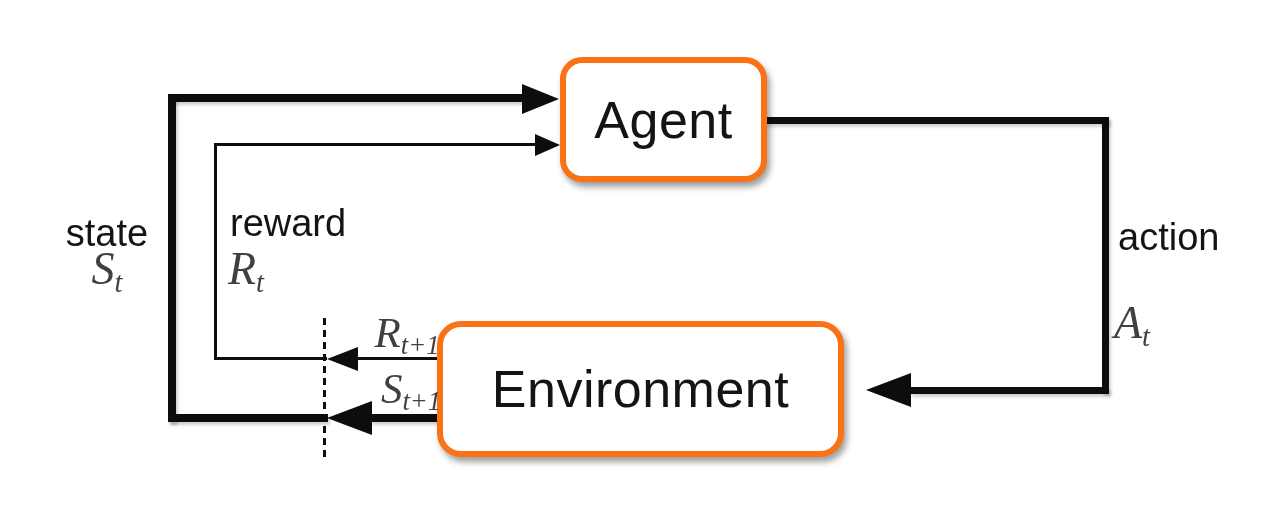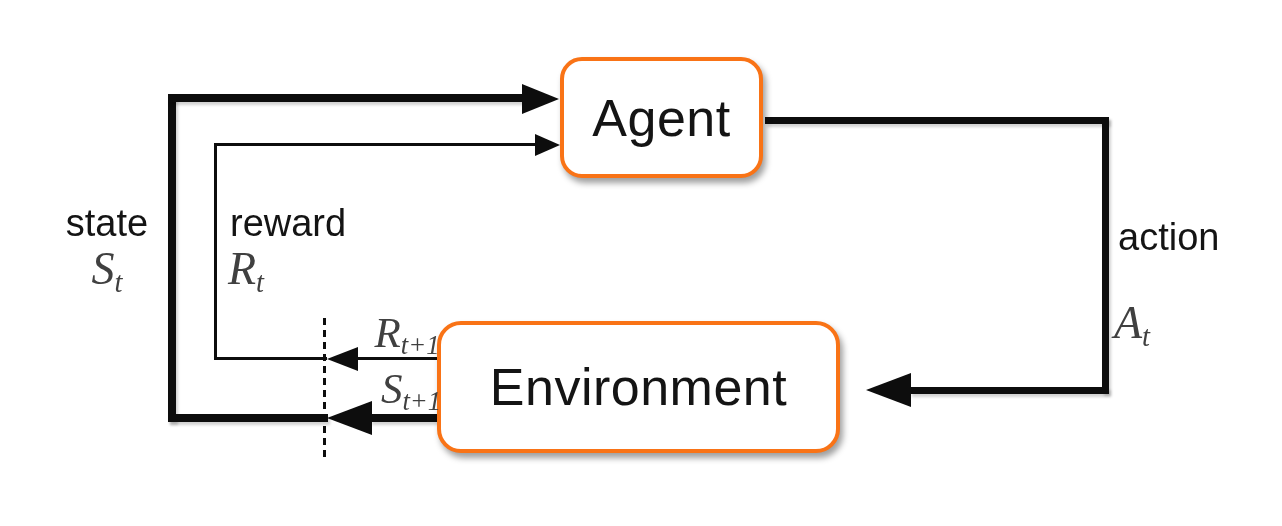--- a/index.html
+++ b/index.html
@@ -46,21 +46,21 @@
   }
   .arrow.left-small {          
     border-right: 31px solid #0d0d0d;
     border-top: 12px solid transparent;
     border-bottom: 12px solid transparent;
   }
   
   .node {
     position: absolute;
     background: #ffffff;
-    border: 4px solid #f97316;
+    border: 6px solid #f97316;
     border-radius: 22px;
     display: flex;
     align-items: center;
     justify-content: center;
     font-size: 52px;
     letter-spacing: 0.5px;
     color: #141414;
     box-shadow: 3px 5px 6px rgba(0,0,0,0.38);
   }
   #agent-box { left: 560px; top: 57px;  width: 195px; height: 113px; }
@@ -126,21 +126,21 @@
 
   <div id="time-boundary"></div>
 
   <div class="node" id="agent-box">
     <span>Agent</span>
   </div>
   <div class="node" id="environment-box">
     <span>Environment</span>
   </div>
 
-  <div class="word-label" style="left:40px; top:202px; width:134px; text-align:center;">state</div>
+  <div class="word-label" style="left:40px; top:212px; width:134px; text-align:center;">state</div>
   <div class="math-label" style="left:40px; top:242px; width:134px; text-align:center;">
     <span>S</span><sub>t</sub>
   </div>
 
   <div class="word-label" style="left:230px; top:202px;">reward</div>
   <div class="math-label" style="left:228px; top:242px;">
     <span>R</span><sub>t</sub>
   </div>
 
   <div class="word-label" style="left:1118px; top:216px;">action</div>

